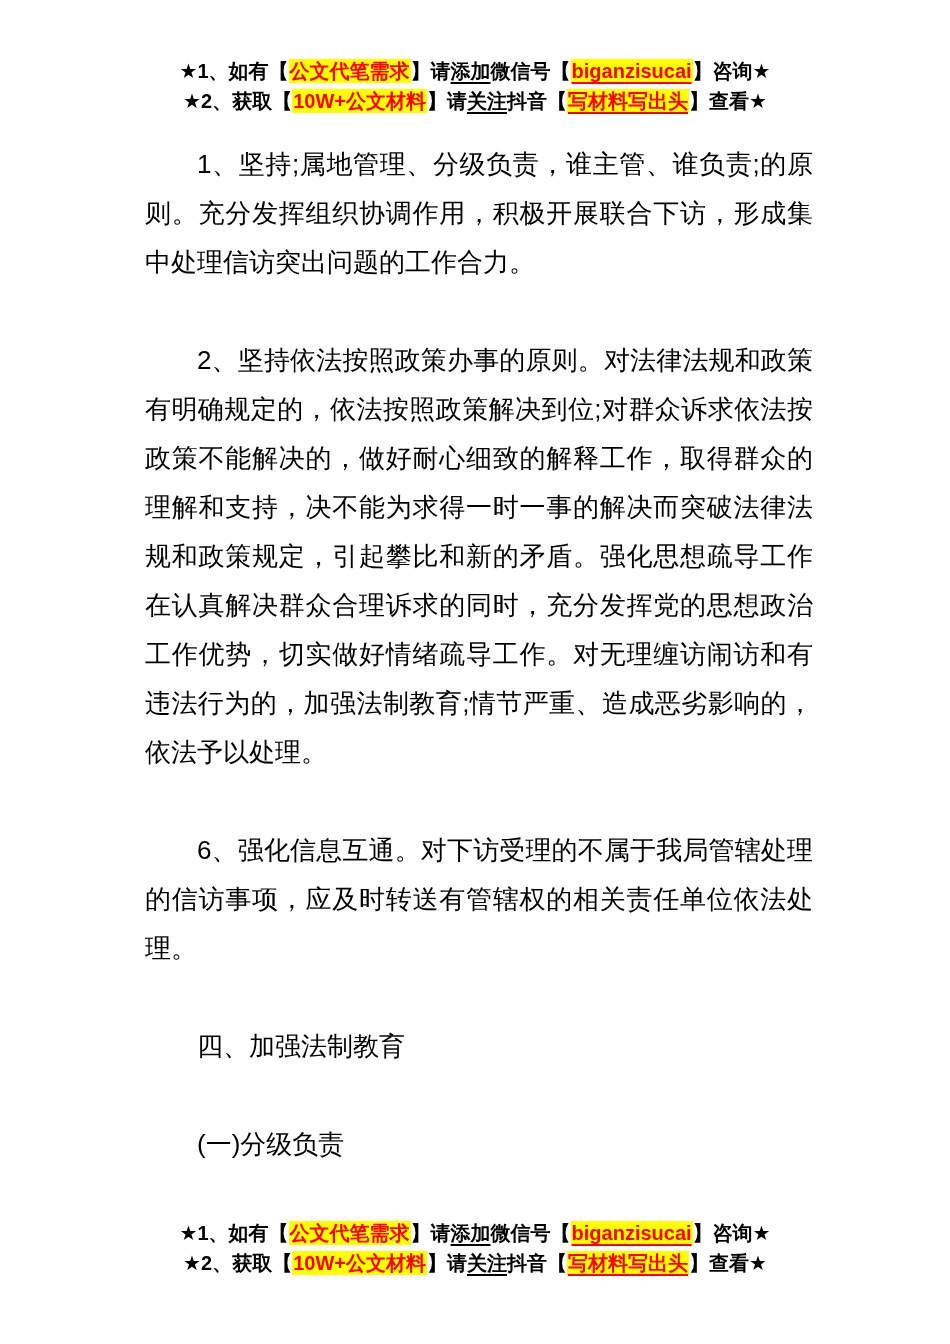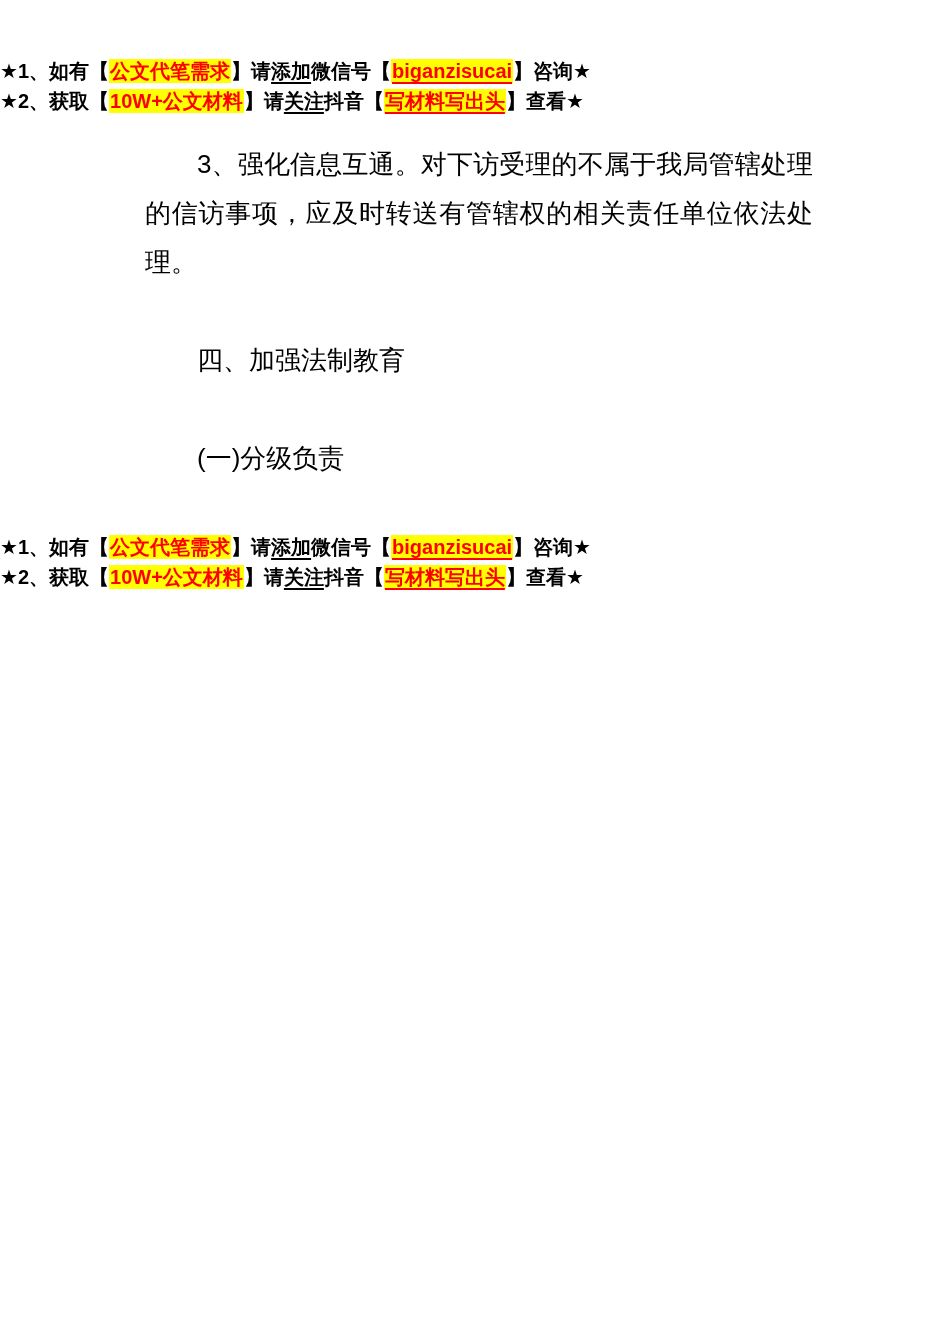--- a/index.html
+++ b/index.html
@@ -7,20 +7,21 @@
     position: relative;
     width: 950px;
     height: 1344px;
     background: #ffffff;
     color: #000000;
     font-family: "Liberation Sans", "DejaVu Sans", sans-serif;
     overflow: hidden;
   }
   
   .promo {
+    text-align: center;
     font-size: 20px;
     font-weight: bold;
     line-height: 30px;
     white-space: nowrap;
   }
   .promo-top { padding-top: 56px; }
   .seg { display: inline; }
   .seg.hl-red {
     color: #ff0000;
     background: #ffff00;
@@ -51,21 +52,23 @@
 <body>
 
 <div class="page">
 
   <div class="promo promo-top">
     <div class="promo-line"><span class="seg plain">★1、如有【</span><span class="seg hl-red">公文代笔需求</span><span class="seg plain">】请</span><span class="seg underline">添加</span><span class="seg plain">微信号【</span><span class="seg hl-red underline">biganzisucai</span><span class="seg plain">】咨询★</span></div>
     <div class="promo-line"><span class="seg plain">★2、获取【</span><span class="seg hl-red">10W+公文材料</span><span class="seg plain">】请</span><span class="seg underline">关注</span><span class="seg plain">抖音【</span><span class="seg hl-red underline">写材料写出头</span><span class="seg plain">】查看★</span></div>
   </div>
 
   <div class="content">
-    <p class="para">3、强化信息互通。对下访受理的不属于我局管辖处理的信访事项，应及时转送有管辖权的相关责任单位依法处理。</p>
+    <p class="para">1、坚持;属地管理、分级负责，谁主管、谁负责;的原则。充分发挥组织协调作用，积极开展联合下访，形成集中处理信访突出问题的工作合力。</p>
+    <p class="para">2、坚持依法按照政策办事的原则。对法律法规和政策有明确规定的，依法按照政策解决到位;对群众诉求依法按政策不能解决的，做好耐心细致的解释工作，取得群众的理解和支持，决不能为求得一时一事的解决而突破法律法规和政策规定，引起攀比和新的矛盾。强化思想疏导工作在认真解决群众合理诉求的同时，充分发挥党的思想政治工作优势，切实做好情绪疏导工作。对无理缠访闹访和有违法行为的，加强法制教育;情节严重、造成恶劣影响的，依法予以处理。</p>
+    <p class="para">6、强化信息互通。对下访受理的不属于我局管辖处理的信访事项，应及时转送有管辖权的相关责任单位依法处理。</p>
     <p class="para">四、加强法制教育</p>
     <p class="para">(一)分级负责</p>
   </div>
 
   <div class="promo promo-bottom">
     <div class="promo-line"><span class="seg plain">★1、如有【</span><span class="seg hl-red">公文代笔需求</span><span class="seg plain">】请</span><span class="seg underline">添加</span><span class="seg plain">微信号【</span><span class="seg hl-red underline">biganzisucai</span><span class="seg plain">】咨询★</span></div>
     <div class="promo-line"><span class="seg plain">★2、获取【</span><span class="seg hl-red">10W+公文材料</span><span class="seg plain">】请</span><span class="seg underline">关注</span><span class="seg plain">抖音【</span><span class="seg hl-red underline">写材料写出头</span><span class="seg plain">】查看★</span></div>
   </div>
 
 </div>

